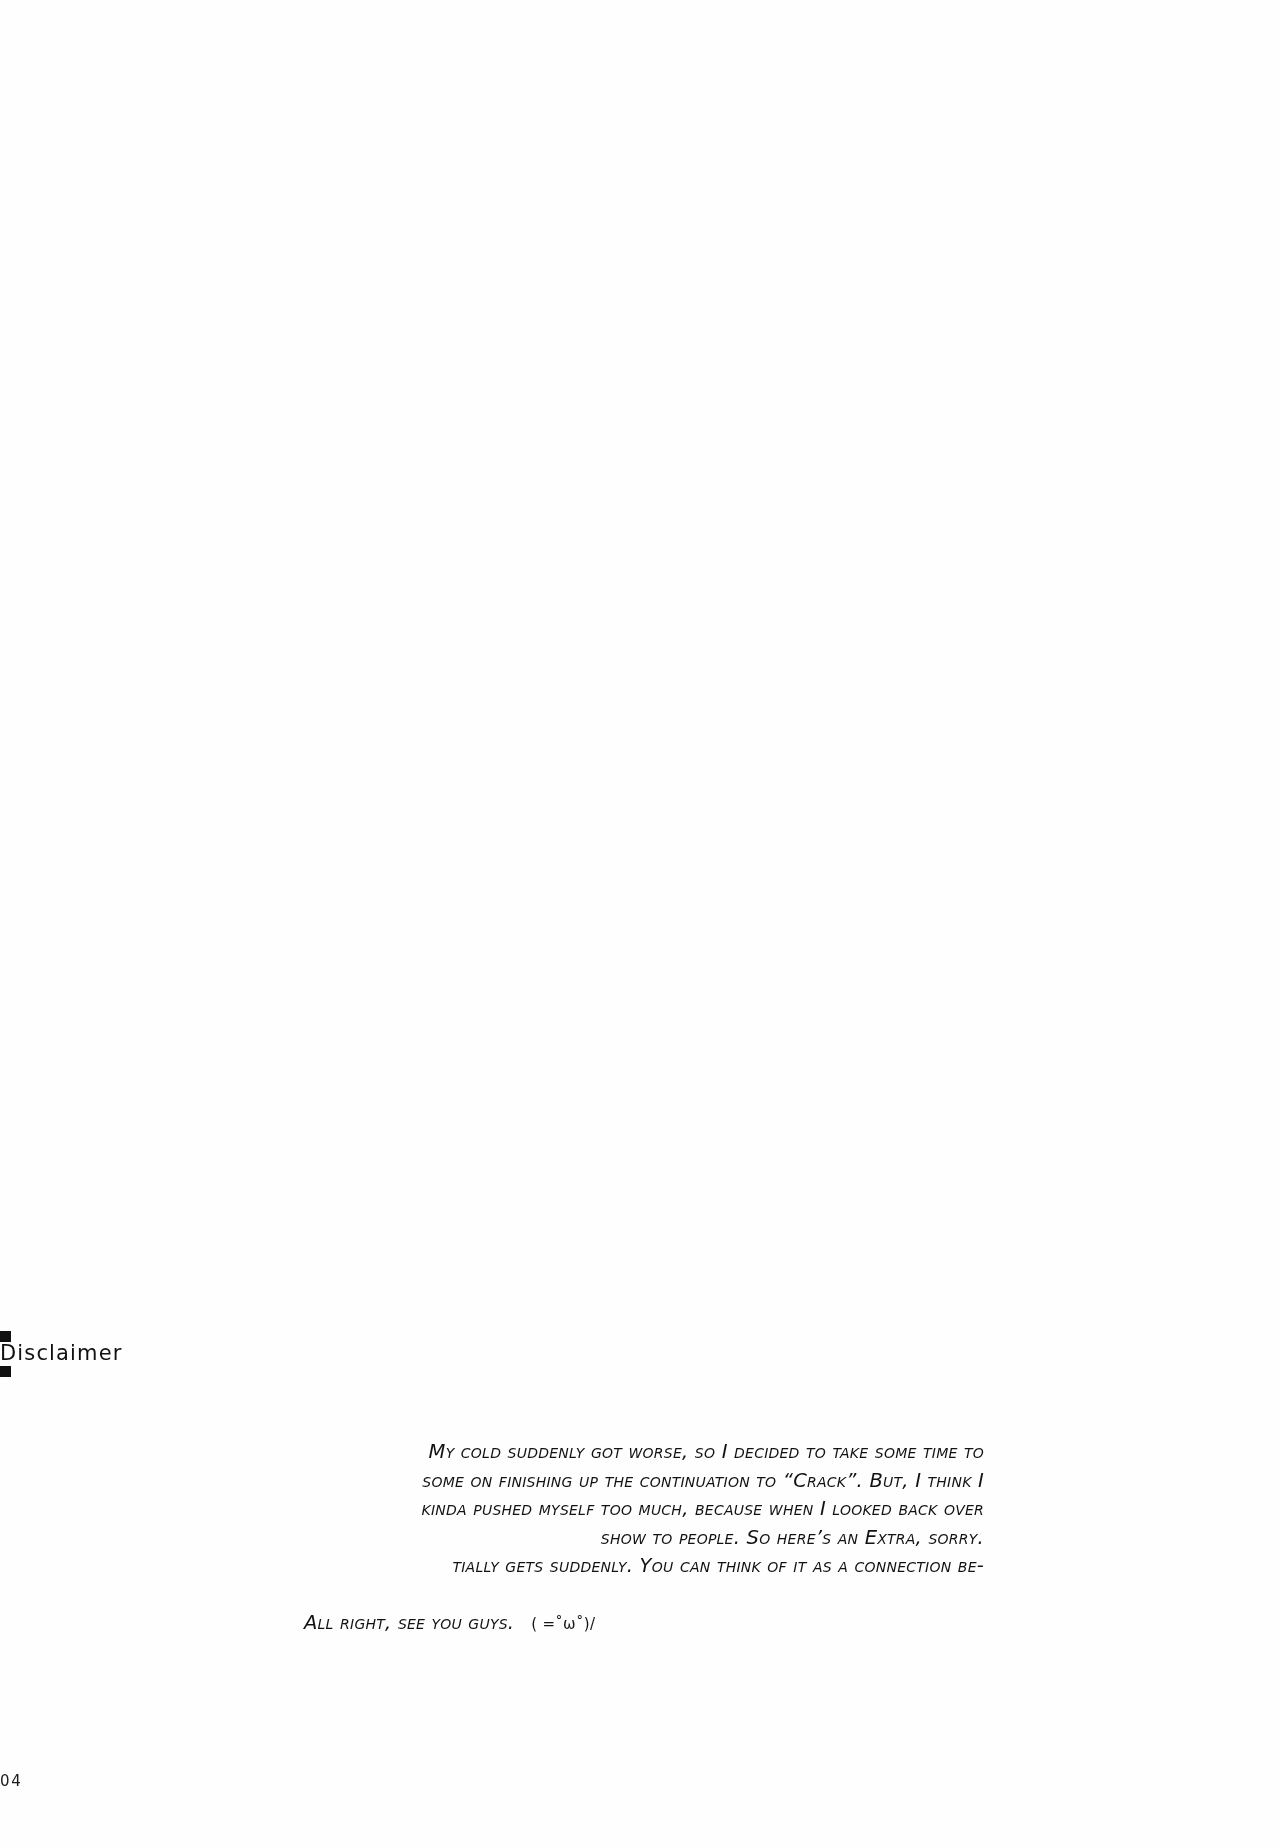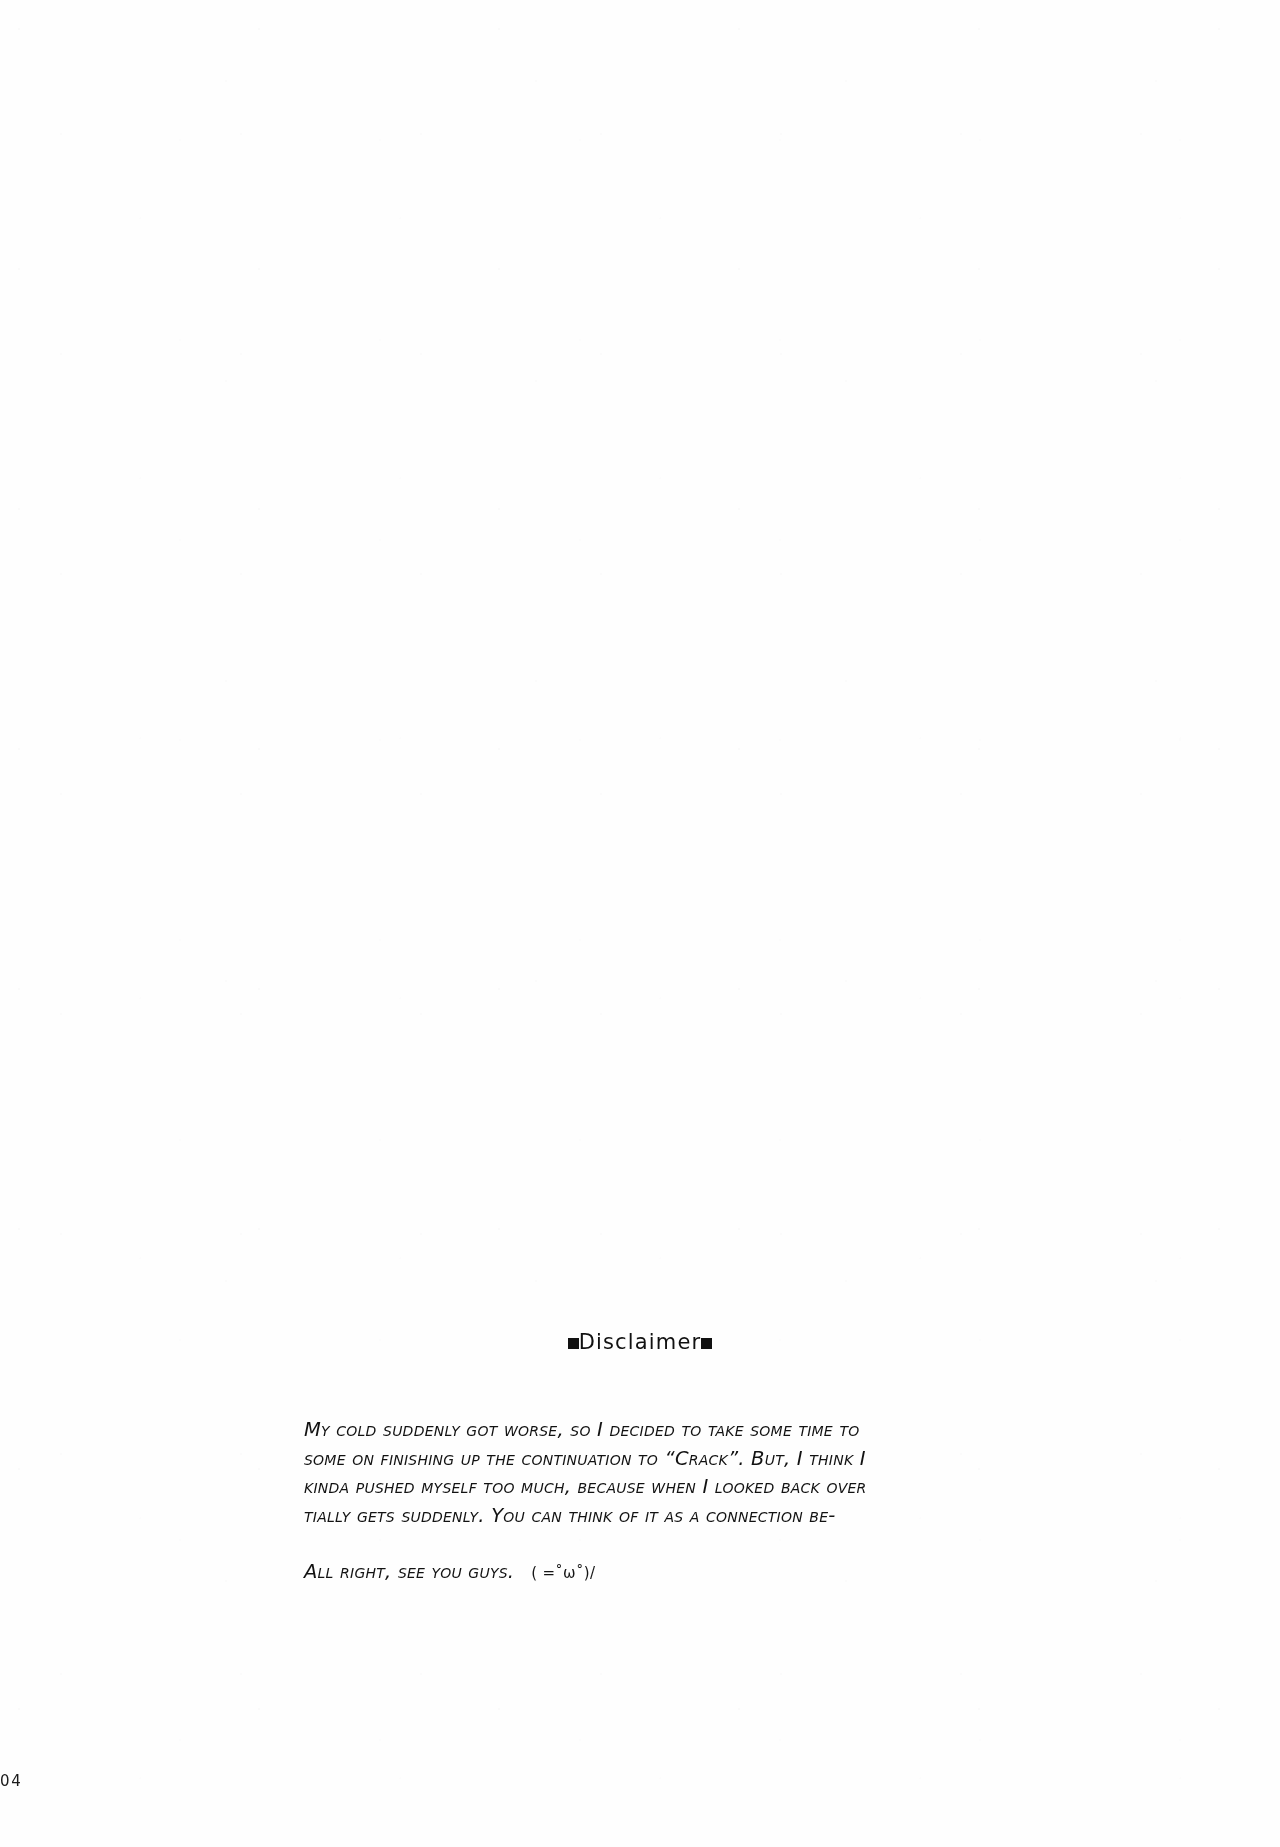--- a/index.html
+++ b/index.html
@@ -45,40 +45,42 @@
 
   .section-heading {
     text-align: center;
     font-size: 21px;
     letter-spacing: 0.055em;
     color: #111111;
     font-family: "DejaVu Sans", sans-serif;
     font-weight: 400;
     display: flex;
     justify-content: center;
-    align-items: center;
+    align-items: flex-start;
+    flex-direction: column;
   }
   .section-heading .sq {
     display: inline-block;
     width: 11px;
     height: 11px;
     background: #111111;
     position: relative;
     top: 1px;
   }
   .section-heading .label {
     white-space: pre;
   }
 
   .body-block {
     margin: 16px auto;
     width: 680px;
     padding-left: 8px;
     margin-top: 62px;
     color: #121212;
+    text-align: right;
   }
 
   .body-line {
     font-family: "DejaVu Sans", sans-serif;
     font-style: italic;
     font-variant: small-caps;
     font-size: 19.5px;
     line-height: 28.5px;
     letter-spacing: 0.012em;
     white-space: pre-wrap;
@@ -130,20 +132,21 @@
       <span class="label">Disclaimer</span>
       <span class="sq"></span>
     </div>
 
     <div class="body-block">
 
       <div class="body-para">
         <div class="body-line">My cold suddenly got worse, so I decided to take some time to</div>
         <div class="body-line">some on finishing up the continuation to “Crack”. But, I think I</div>
         <div class="body-line">kinda pushed myself too much, because when I looked back over</div>
+        <div class="body-line">show to people. So here’s an Extra, sorry.</div>
       </div>
 
       <div class="body-para">
         <div class="body-line">tially gets suddenly. You can think of it as a connection be-</div>
       </div>
 
       <div class="para-gap"></div>
 
       <div class="closing-row">
         <span class="body-line">All right, see you guys.</span>

